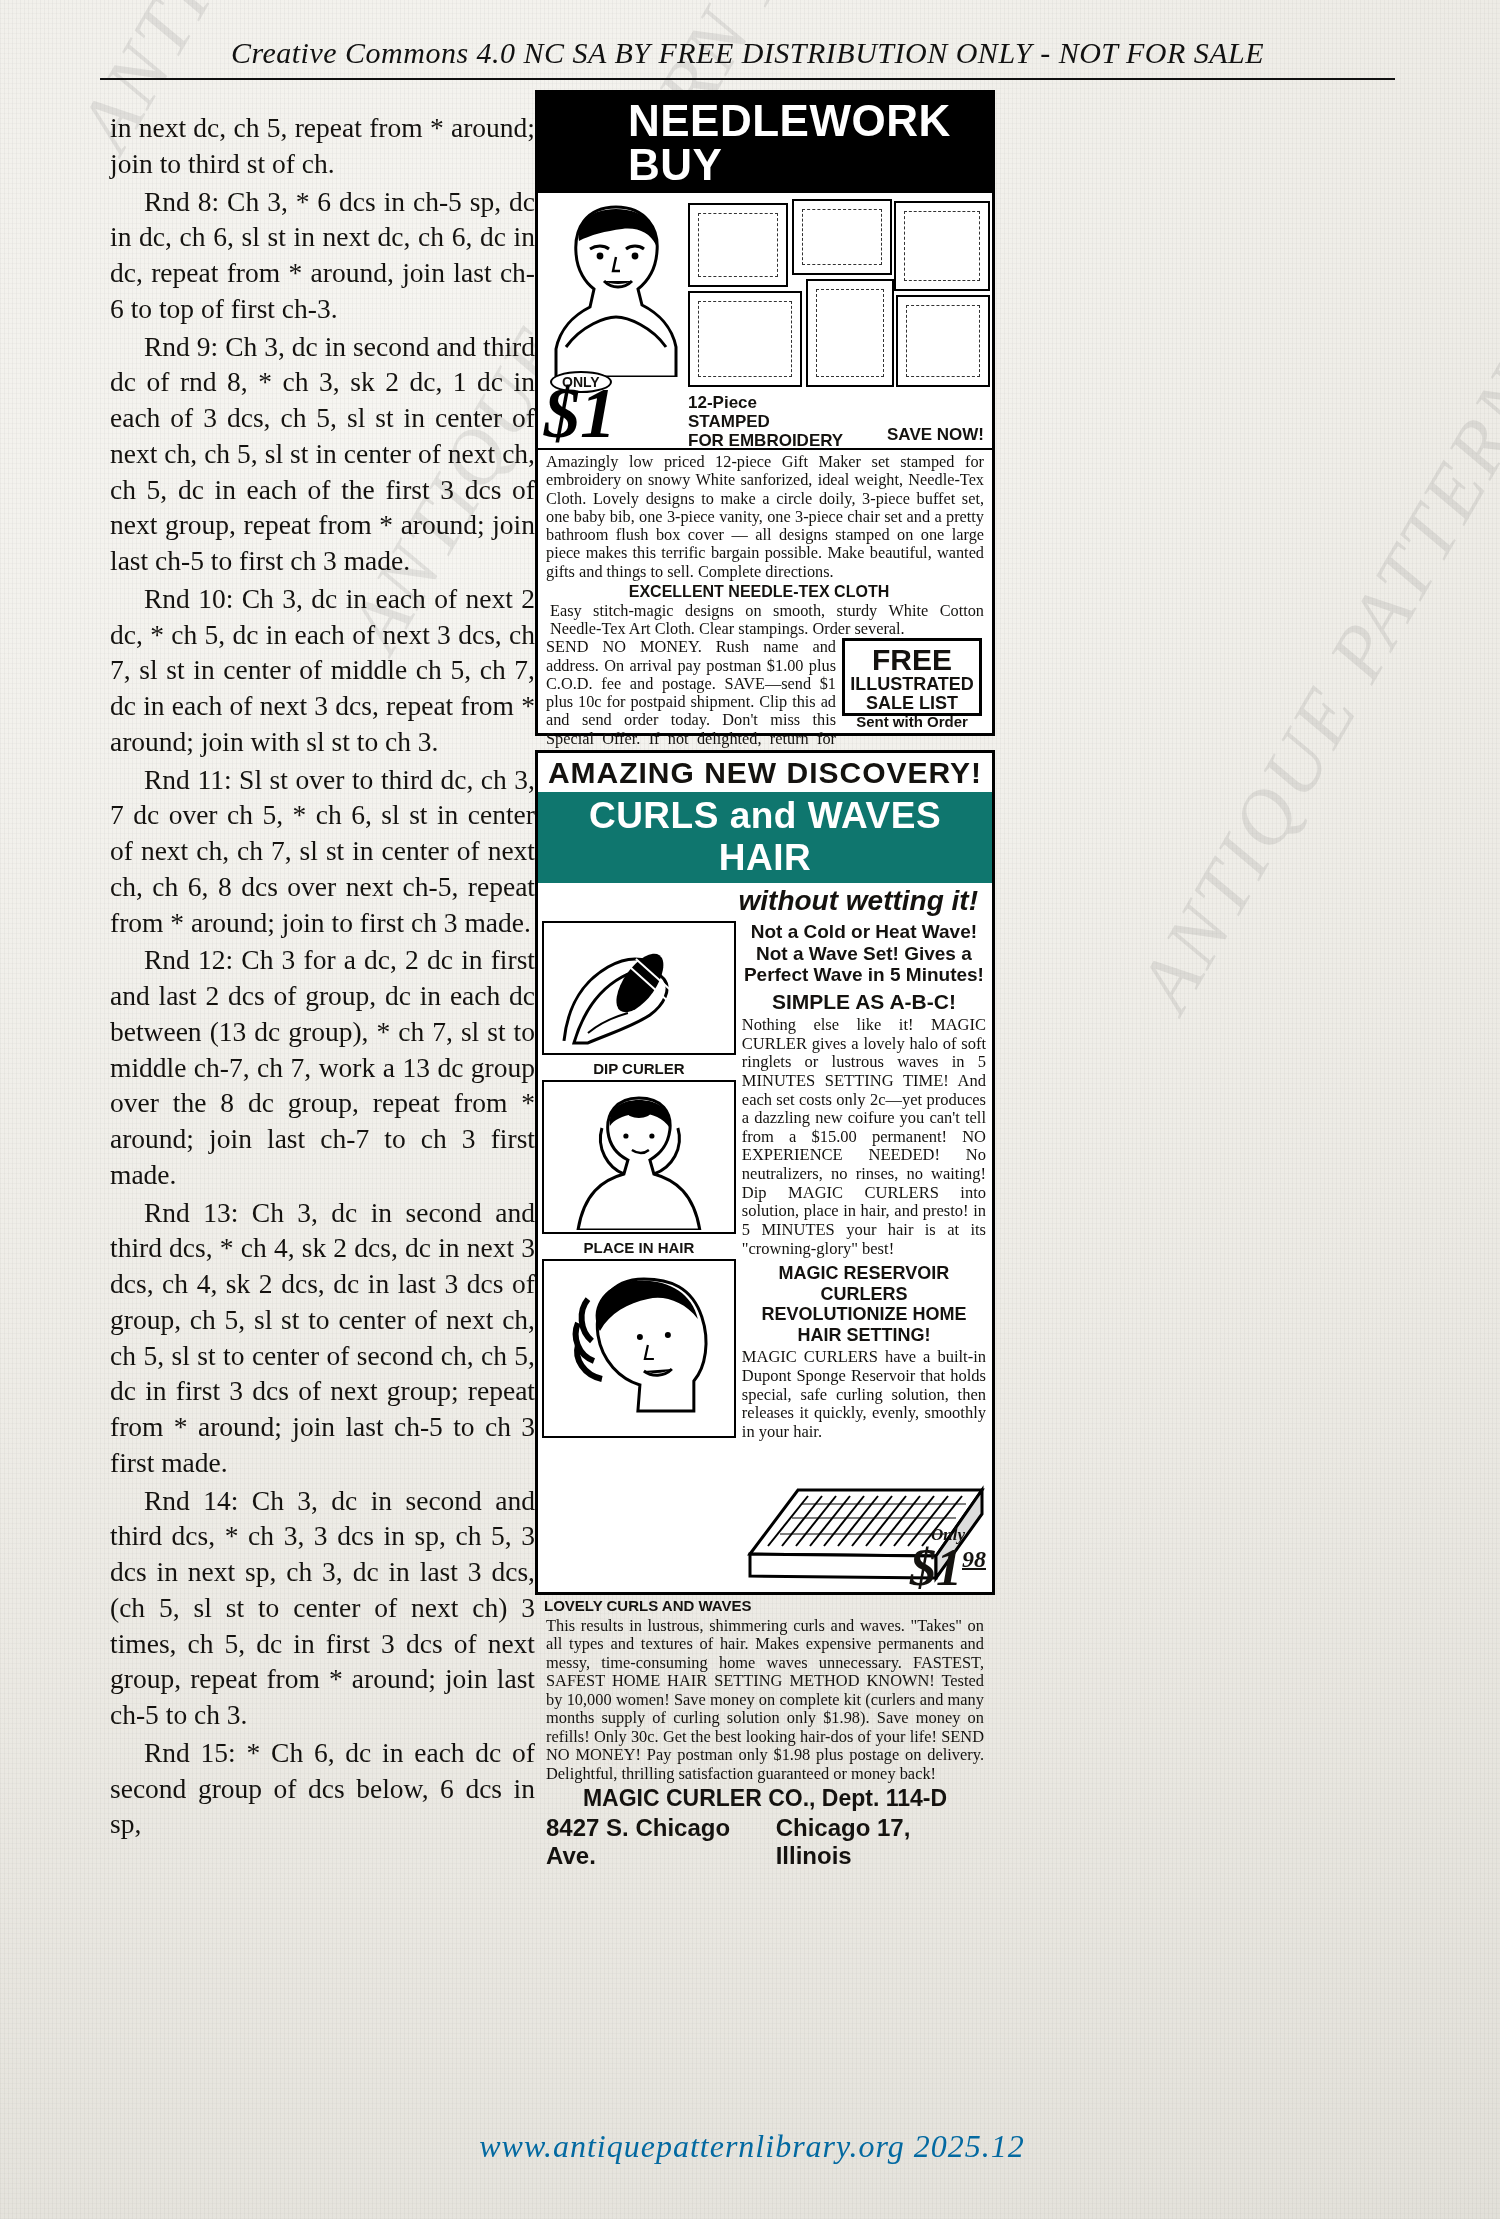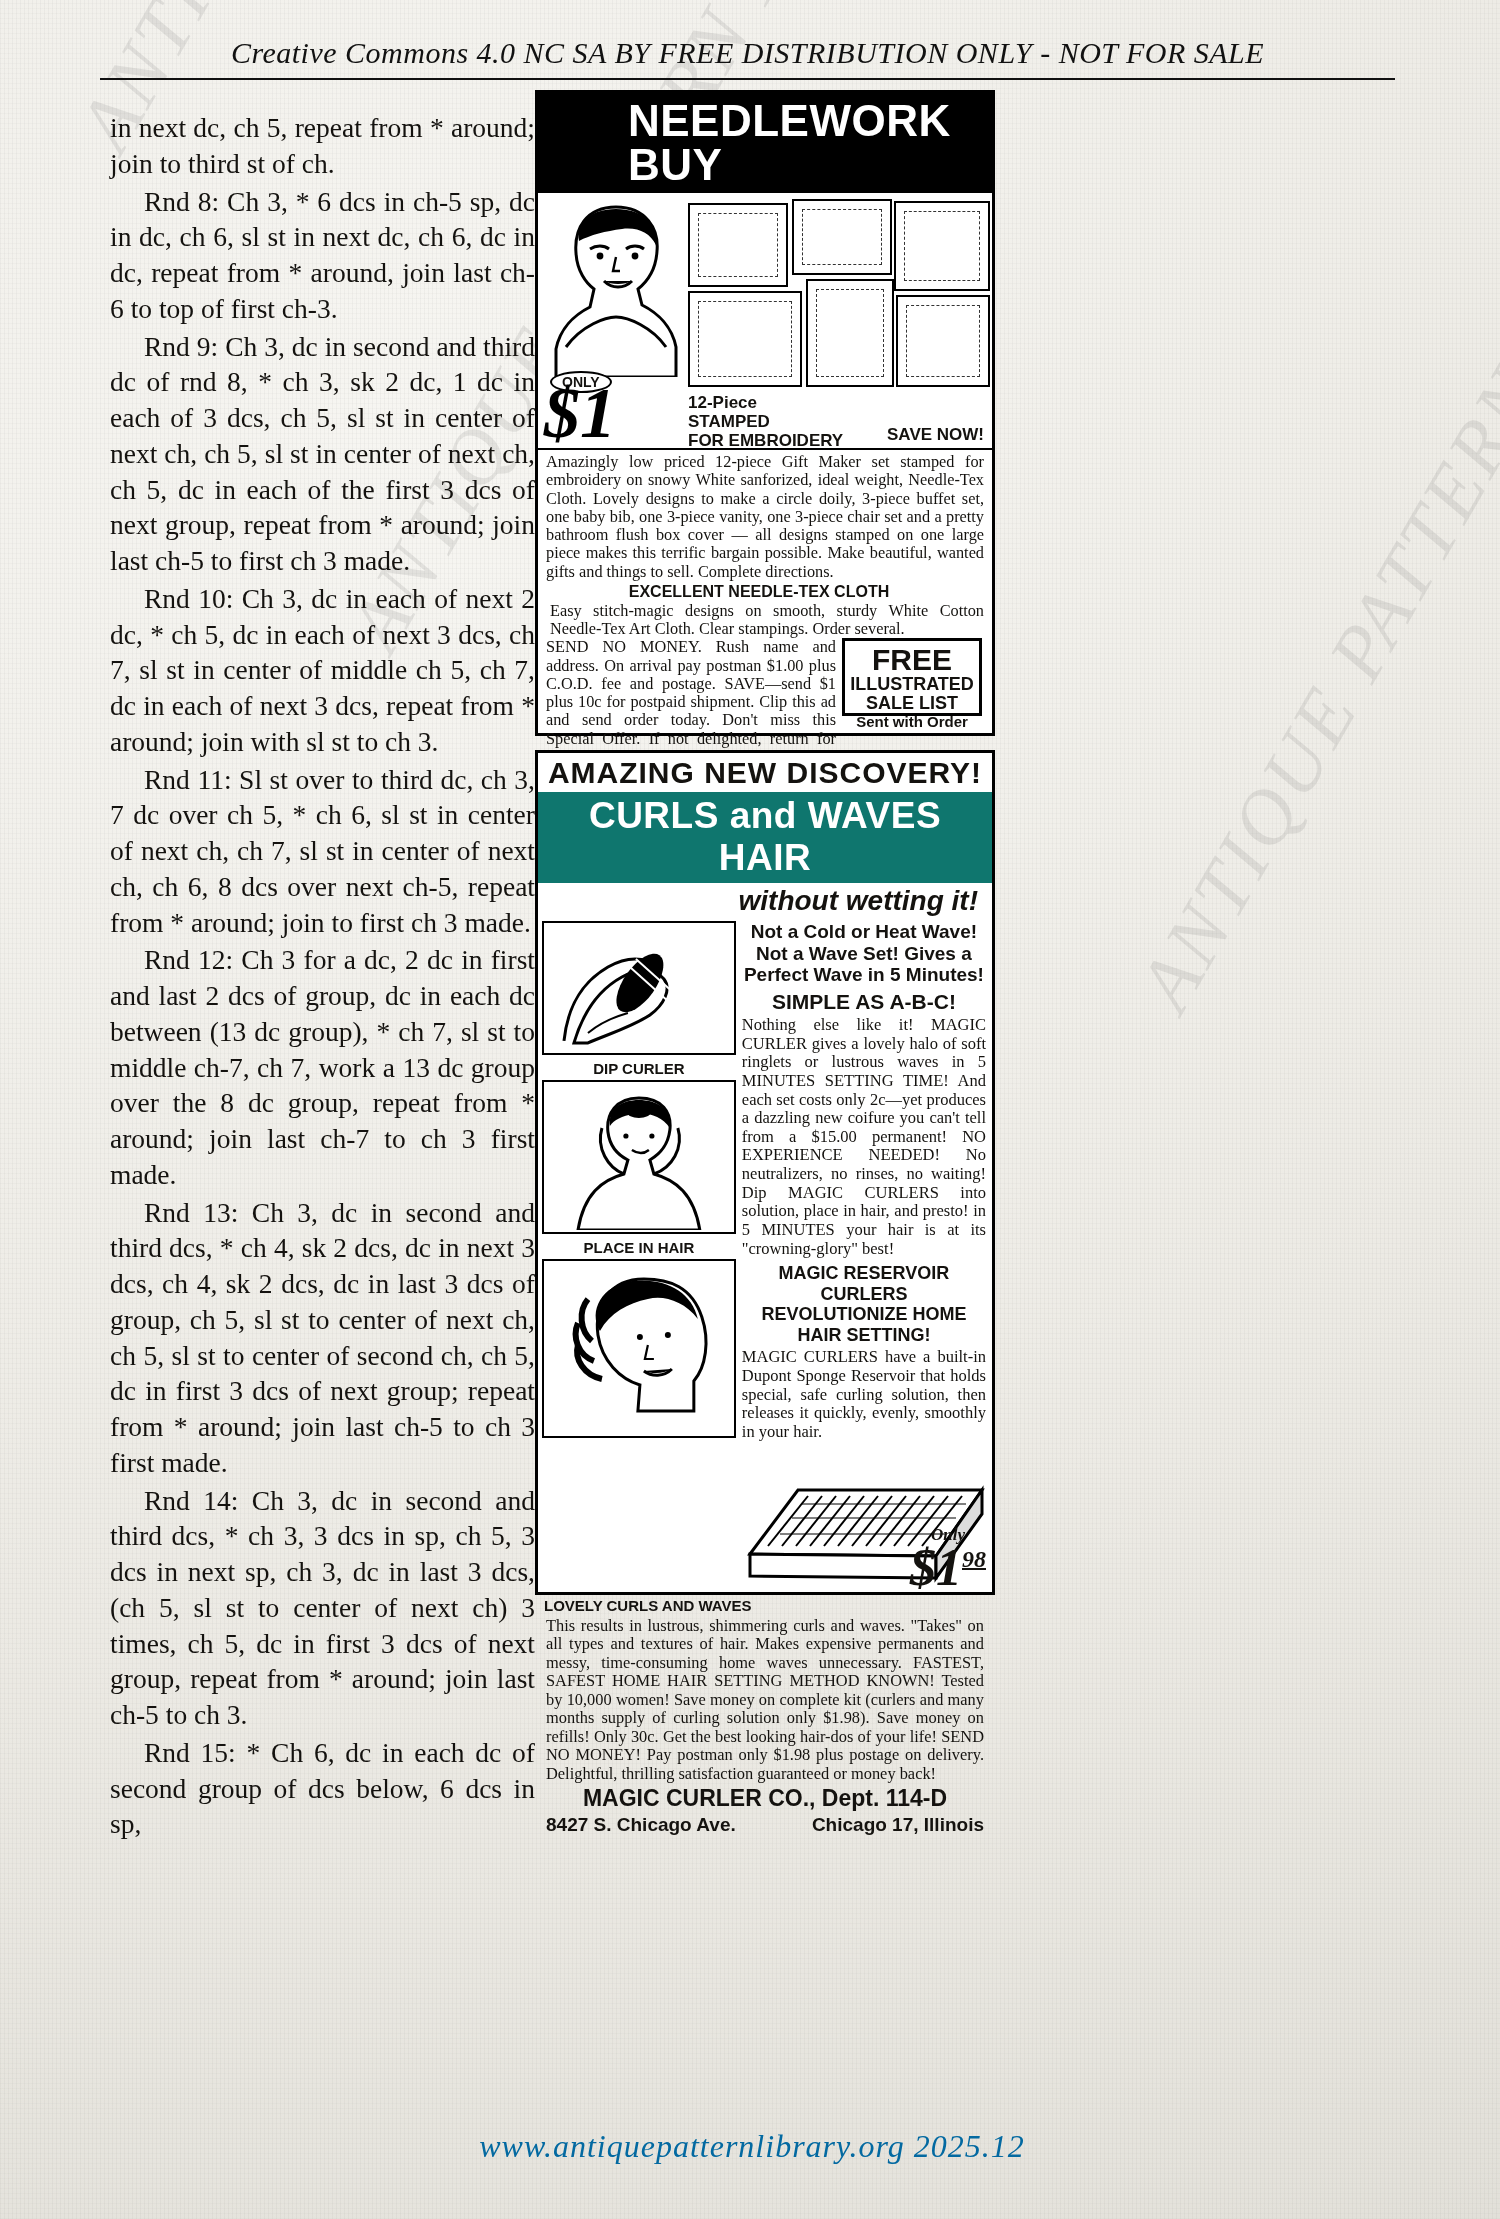--- a/index.html
+++ b/index.html
@@ -200,21 +200,21 @@
     font-size:16.5px;line-height:1.13;text-align:justify;
   }
   .cu-res{
     font-family:"Liberation Sans",sans-serif;
     font-weight:bold;font-size:18px;text-align:center;line-height:1.14;margin-top:5px;
   }
   .cu-bottom{padding:0 8px;}
   .cu-bot-text{font-family:"Liberation Serif",serif;font-size:16.4px;line-height:1.13;text-align:justify;}
   .cu-foot{
     font-family:"Liberation Sans",sans-serif;font-weight:bold;
-    display:flex;justify-content:space-between;font-size:19px;padding:2px 8px 4px 8px;
+    display:flex;justify-content:space-between;font-size:24px;padding:2px 8px 4px 8px;
   }
   .cu-co{
     text-align:center;font-family:"Liberation Sans",sans-serif;
     font-weight:bold;font-size:23px;padding-top:2px;
   }
   .pricetag{
     position:relative;
   }
   .only2{
     font-family:"Liberation Serif",serif;font-style:italic;font-weight:bold;

